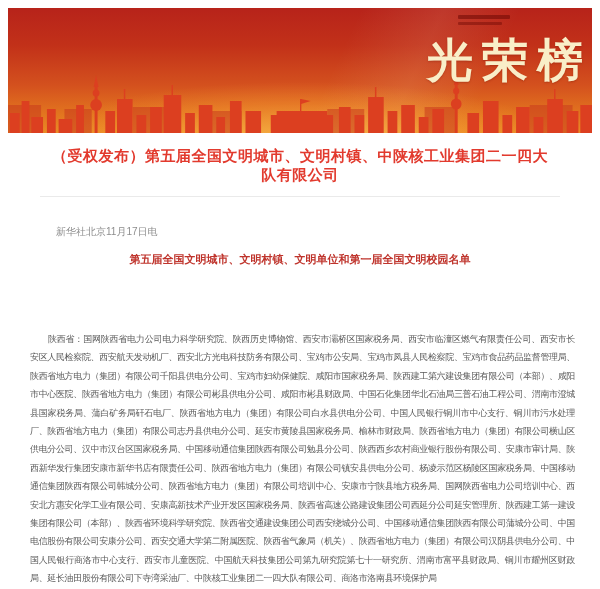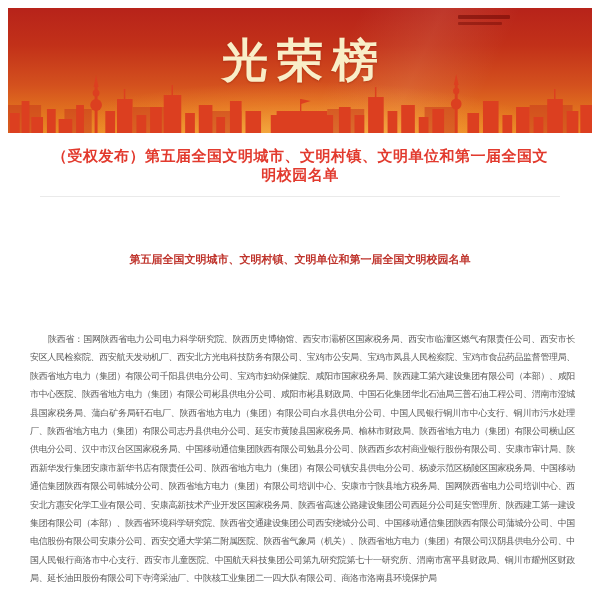--- a/index.html
+++ b/index.html
@@ -14,21 +14,21 @@
   .banner {
     position:absolute; left:8px; top:8px; width:584px; height:125px;
     overflow:hidden;
     background:
       radial-gradient(ellipse 65% 70% at 50% 108%, rgba(255,206,96,0.55) 0%, rgba(255,170,60,0.25) 45%, rgba(255,170,60,0) 70%),
       linear-gradient(115deg, rgba(255,255,255,0) 55%, rgba(255,235,200,0.10) 68%, rgba(255,255,255,0) 80%),
       linear-gradient(180deg, #b7231a 0%, #c23119 30%, #d4511e 62%, #e2751f 85%, #e98a25 100%);
   }
   .banner-title {
     position:absolute; top:22px; left:0; width:100%;
-    text-align:center; font-size:46px; font-weight:bold;
+    text-align:right; font-size:46px; font-weight:bold;
     letter-spacing:9px; text-indent:9px; color:#f9eec8;
     text-shadow:0 1px 2px rgba(120,20,5,0.35);
     z-index:3;
   }
   .watermark { position:absolute; top:7px; right:82px; z-index:4; }
   .watermark .wm-line1 { width:52px; height:4px; background:rgba(110,8,4,0.55); border-radius:1px; }
   .watermark .wm-line2 { width:44px; height:3px; margin-top:3px; background:rgba(110,8,4,0.45); border-radius:1px; }
   .skyline { position:absolute; left:0; bottom:0; width:100%; height:62px; z-index:2; display:block; }
 
   
@@ -139,24 +139,25 @@
         <rect x="522" y="36" width="14" height="26"></rect>
         <rect x="540" y="46" width="10" height="16"></rect>
         <rect x="554" y="28" width="16" height="34"></rect>
         <rect x="561" y="18" width="1.5" height="10"></rect>
         <rect x="574" y="40" width="12" height="22"></rect>
         <rect x="588" y="34" width="12" height="28"></rect>
       </g>
     </svg>
   </div>
 
-  <h1 class="article-title">（受权发布）第五届全国文明城市、文明村镇、文明单位和第一届全国文明校园名单</h1>
+  <h1 class="article-title">（受权发布）第五届全国文明城市、文明村镇、中陕核工业集团二一四大队有限公司</h1>
 
   <div class="divider"></div>
 
 
+  <p class="dateline">新华社北京11月17日电</p>
 
   <p class="subtitle">第五届全国文明城市、文明村镇、文明单位和第一届全国文明校园名单</p>
 
 
   <p class="body-paragraph"><span>陕西省：国网陕西省电力公司电力科学研究院、陕西历史博物馆、西安市灞桥区国家税务局、西安市临潼区燃气有限责任公司、西安市长安区人民检察院、西安航天发动机厂、西安北方光电科技防务有限公司、宝鸡市公安局、宝鸡市凤县人民检察院、宝鸡市食品药品监督管理局、陕西省地方电力（集团）有限公司千阳县供电分公司、宝鸡市妇幼保健院、咸阳市国家税务局、陕西建工第六建设集团有限公司（本部）、咸阳市中心医院、陕西省地方电力（集团）有限公司彬县供电分公司、咸阳市彬县财政局、中国石化集团华北石油局三普石油工程公司、渭南市澄城县国家税务局、蒲白矿务局矸石电厂、陕西省地方电力（集团）有限公司白水县供电分公司、中国人民银行铜川市中心支行、铜川市污水处理厂、陕西省地方电力（集团）有限公司志丹县供电分公司、延安市黄陵县国家税务局、榆林市财政局、陕西省地方电力（集团）有限公司横山区供电分公司、汉中市汉台区国家税务局、中国移动通信集团陕西有限公司勉县分公司、陕西西乡农村商业银行股份有限公司、安康市审计局、陕西新华发行集团安康市新华书店有限责任公司、陕西省地方电力（集团）有限公司镇安县供电分公司、杨凌示范区杨陵区国家税务局、中国移动通信集团陕西有限公司韩城分公司、陕西省地方电力（集团）有限公司培训中心、安康市宁陕县地方税务局、国网陕西省电力公司培训中心、西安北方惠安化学工业有限公司、安康高新技术产业开发区国家税务局、陕西省高速公路建设集团公司西延分公司延安管理所、陕西建工第一建设集团有限公司（本部）、陕西省环境科学研究院、陕西省交通建设集团公司西安绕城分公司、中国移动通信集团陕西有限公司蒲城分公司、中国电信股份有限公司安康分公司、西安交通大学第二附属医院、陕西省气象局（机关）、陕西省地方电力（集团）有限公司汉阴县供电分公司、中国人民银行商洛市中心支行、西安市儿童医院、中国航天科技集团公司第九研究院第七十一研究所、渭南市富平县财政局、铜川市耀州区财政局、延长油田股份有限公司下寺湾采油厂、</span><span class="highlight-company">中陕核工业集团二一四大队有限公司</span><span>、商洛市洛南县环境保护局</span></p>
 
 </div>
 
 </body></html>

